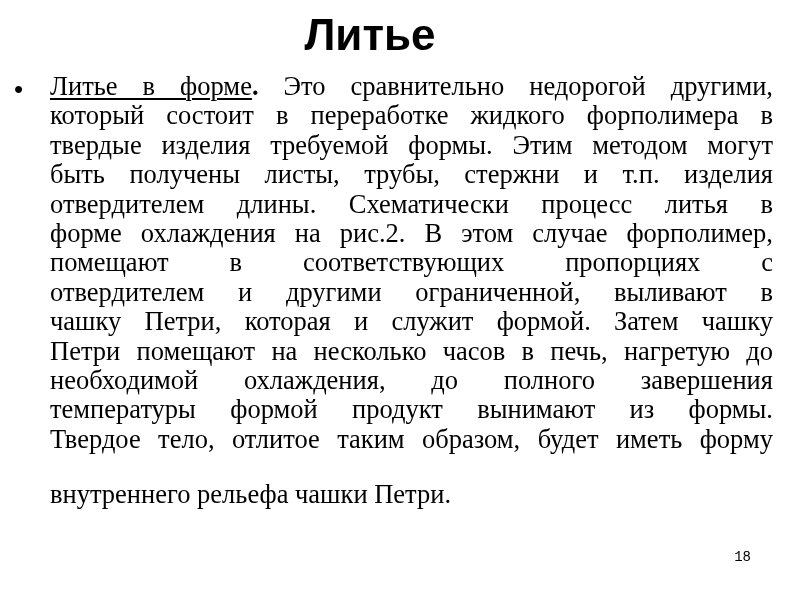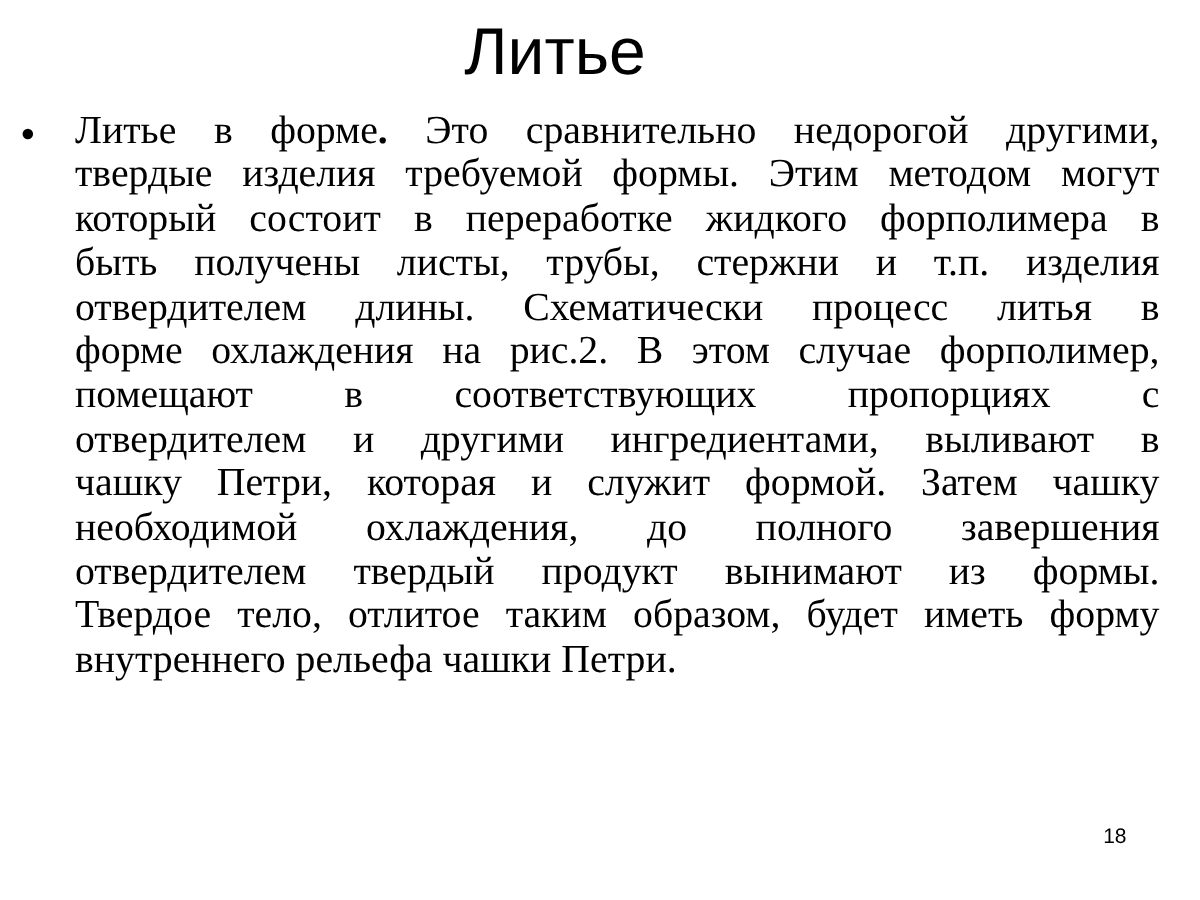--- a/index.html
+++ b/index.html
@@ -14,21 +14,21 @@
       overflow: hidden;
       color: #000000;
     }
     .slide-title {
       position: absolute;
       left: 0;
       top: 8px;
       width: 740px;
       text-align: center;
       font-family: "Liberation Sans", sans-serif;
-      font-weight: normal;
+      font-weight: bold;
       font-size: 44px;
       line-height: 54px;
       margin: 0;
     }
     .bullet {
       position: absolute;
       left: 14px;
       top: 72px;
       font-family: "Liberation Sans", sans-serif;
       font-size: 26px;
@@ -45,53 +45,56 @@
     .line {
       display: block;
       height: 29.4px;
       line-height: 29.4px;
       text-align: justify;
       text-align-last: justify;
       white-space: nowrap;
     }
     .line.last {
       text-align-last: left;
+      margin-top: 26px;
     }
     .lead {
+      text-decoration: underline;
       text-decoration-thickness: 1.5px;
       text-underline-offset: 3px;
     }
     .lead-dot {
       font-weight: bold;
     }
     .page-number {
       position: absolute;
       right: 49px;
       top: 549px;
-      font-family: Liberation Sans, sans-serif;
+      font-family: Liberation Mono, monospace;
       font-size: 14px;
       line-height: 16px;
     }
   </style>
 </head>
 <body>
 
 <h1 class="slide-title">Литье</h1>
 
 <span class="bullet">•</span>
 
 <div class="body-block">
   <span class="line"><span class="lead">Литье в форме</span><span class="lead-dot">.</span><span> Это сравнительно недорогой другими,</span></span>
+  <span class="line">который состоит в переработке жидкого форполимера в</span>
   <span class="line">твердые изделия требуемой формы. Этим методом могут</span>
-  <span class="line">который состоит в переработке жидкого форполимера в</span>
   <span class="line">быть получены листы, трубы, стержни и т.п. изделия</span>
   <span class="line">отвердителем длины. Схематически процесс литья в</span>
   <span class="line">форме охлаждения на рис.2. В этом случае форполимер,</span>
   <span class="line">помещают в соответствующих пропорциях с</span>
-  <span class="line">отвердителем и другими ингредиентами, выливают в</span>
+  <span class="line">отвердителем и другими ограниченной, выливают в</span>
   <span class="line">чашку Петри, которая и служит формой. Затем чашку</span>
+  <span class="line">Петри помещают на несколько часов в печь, нагретую до</span>
   <span class="line">необходимой охлаждения, до полного завершения</span>
-  <span class="line">отвердителем твердый продукт вынимают из формы.</span>
+  <span class="line">температуры формой продукт вынимают из формы.</span>
   <span class="line">Твердое тело, отлитое таким образом, будет иметь форму</span>
   <span class="line last">внутреннего рельефа чашки Петри.</span>
 </div>
 
 <div class="page-number">18</div>
 
 </body></html>

